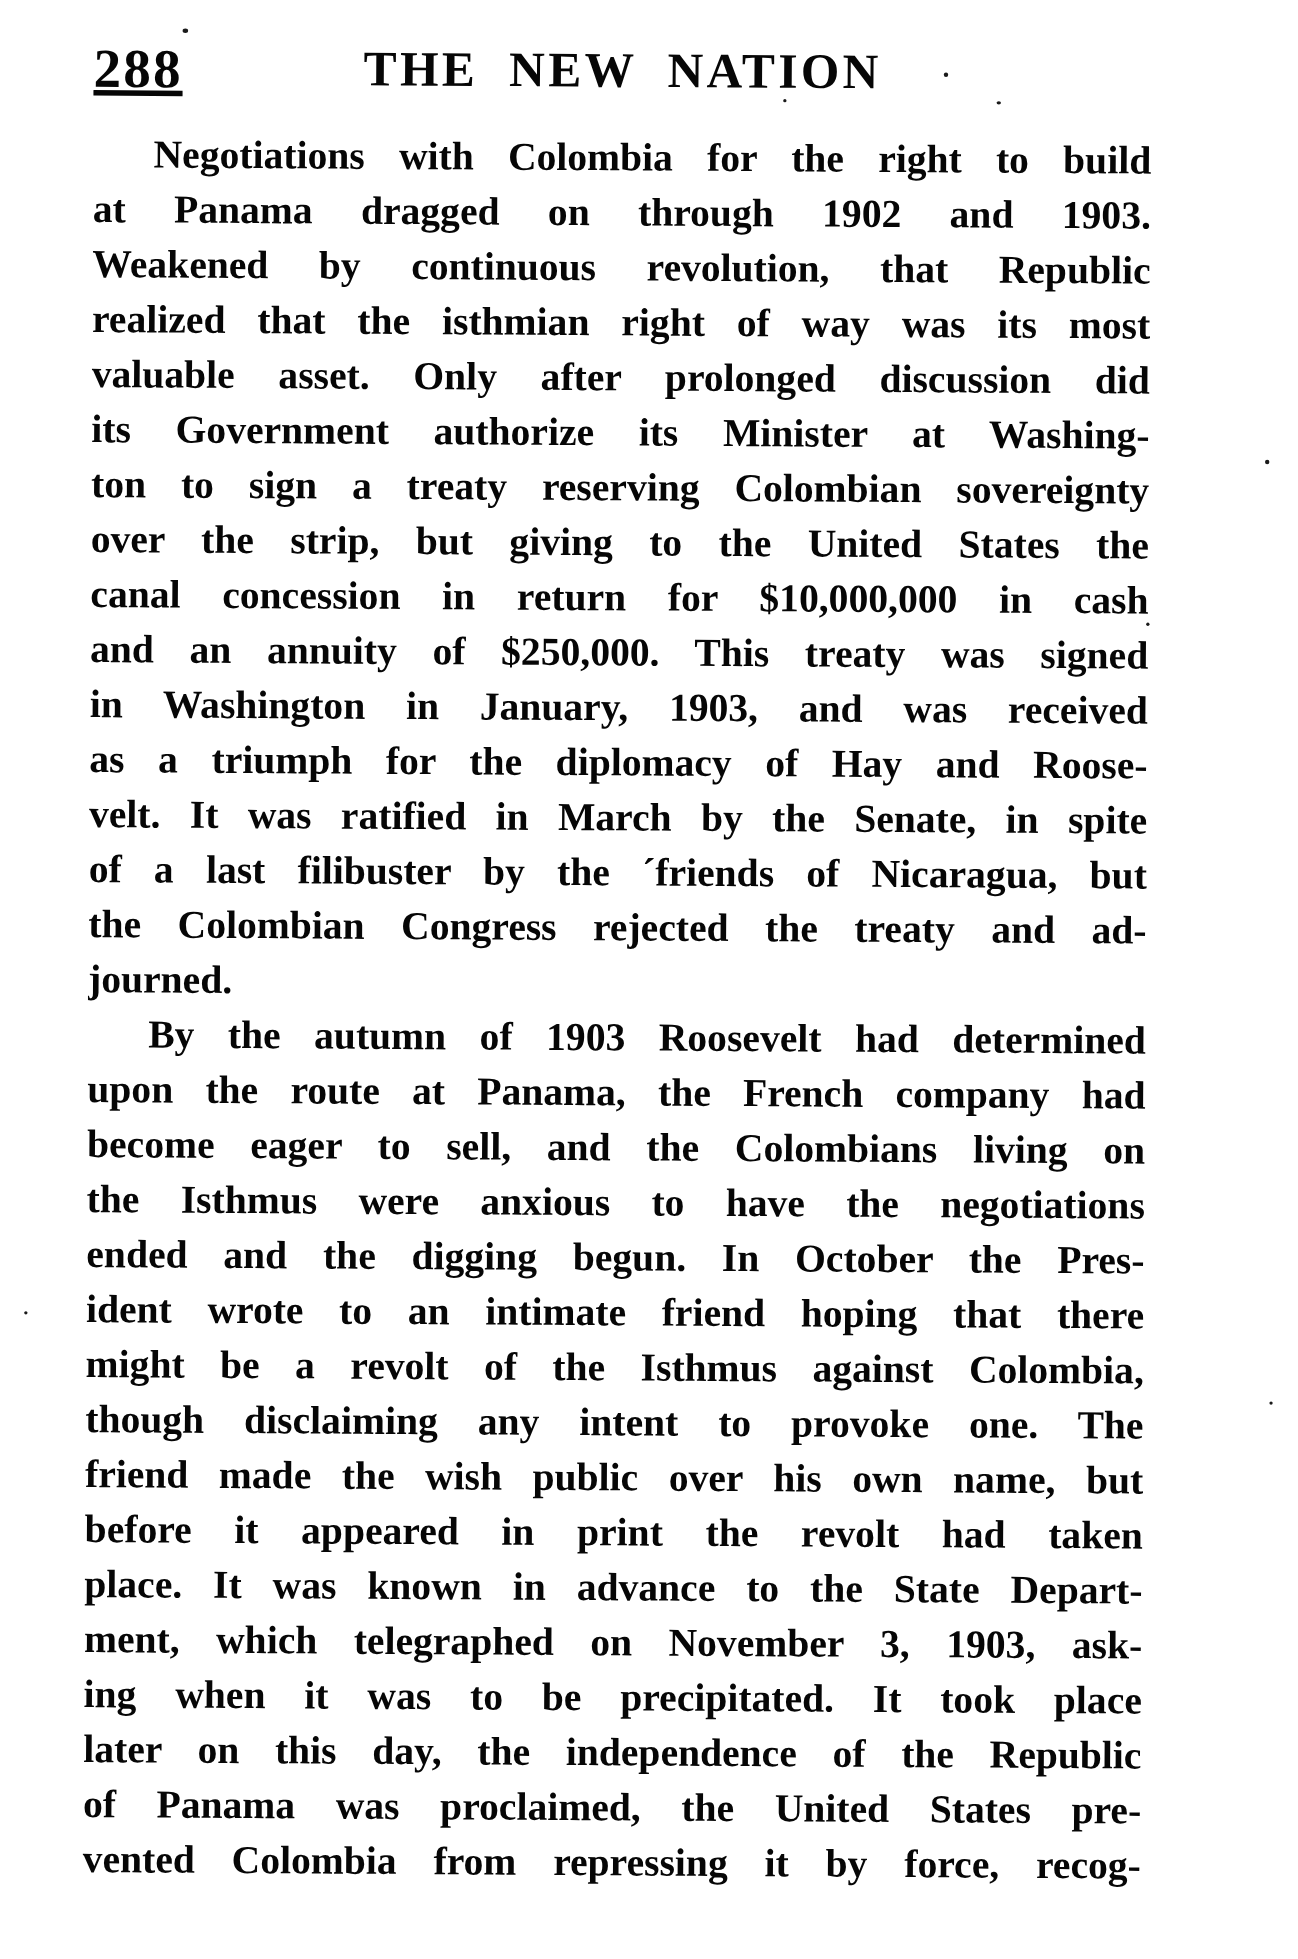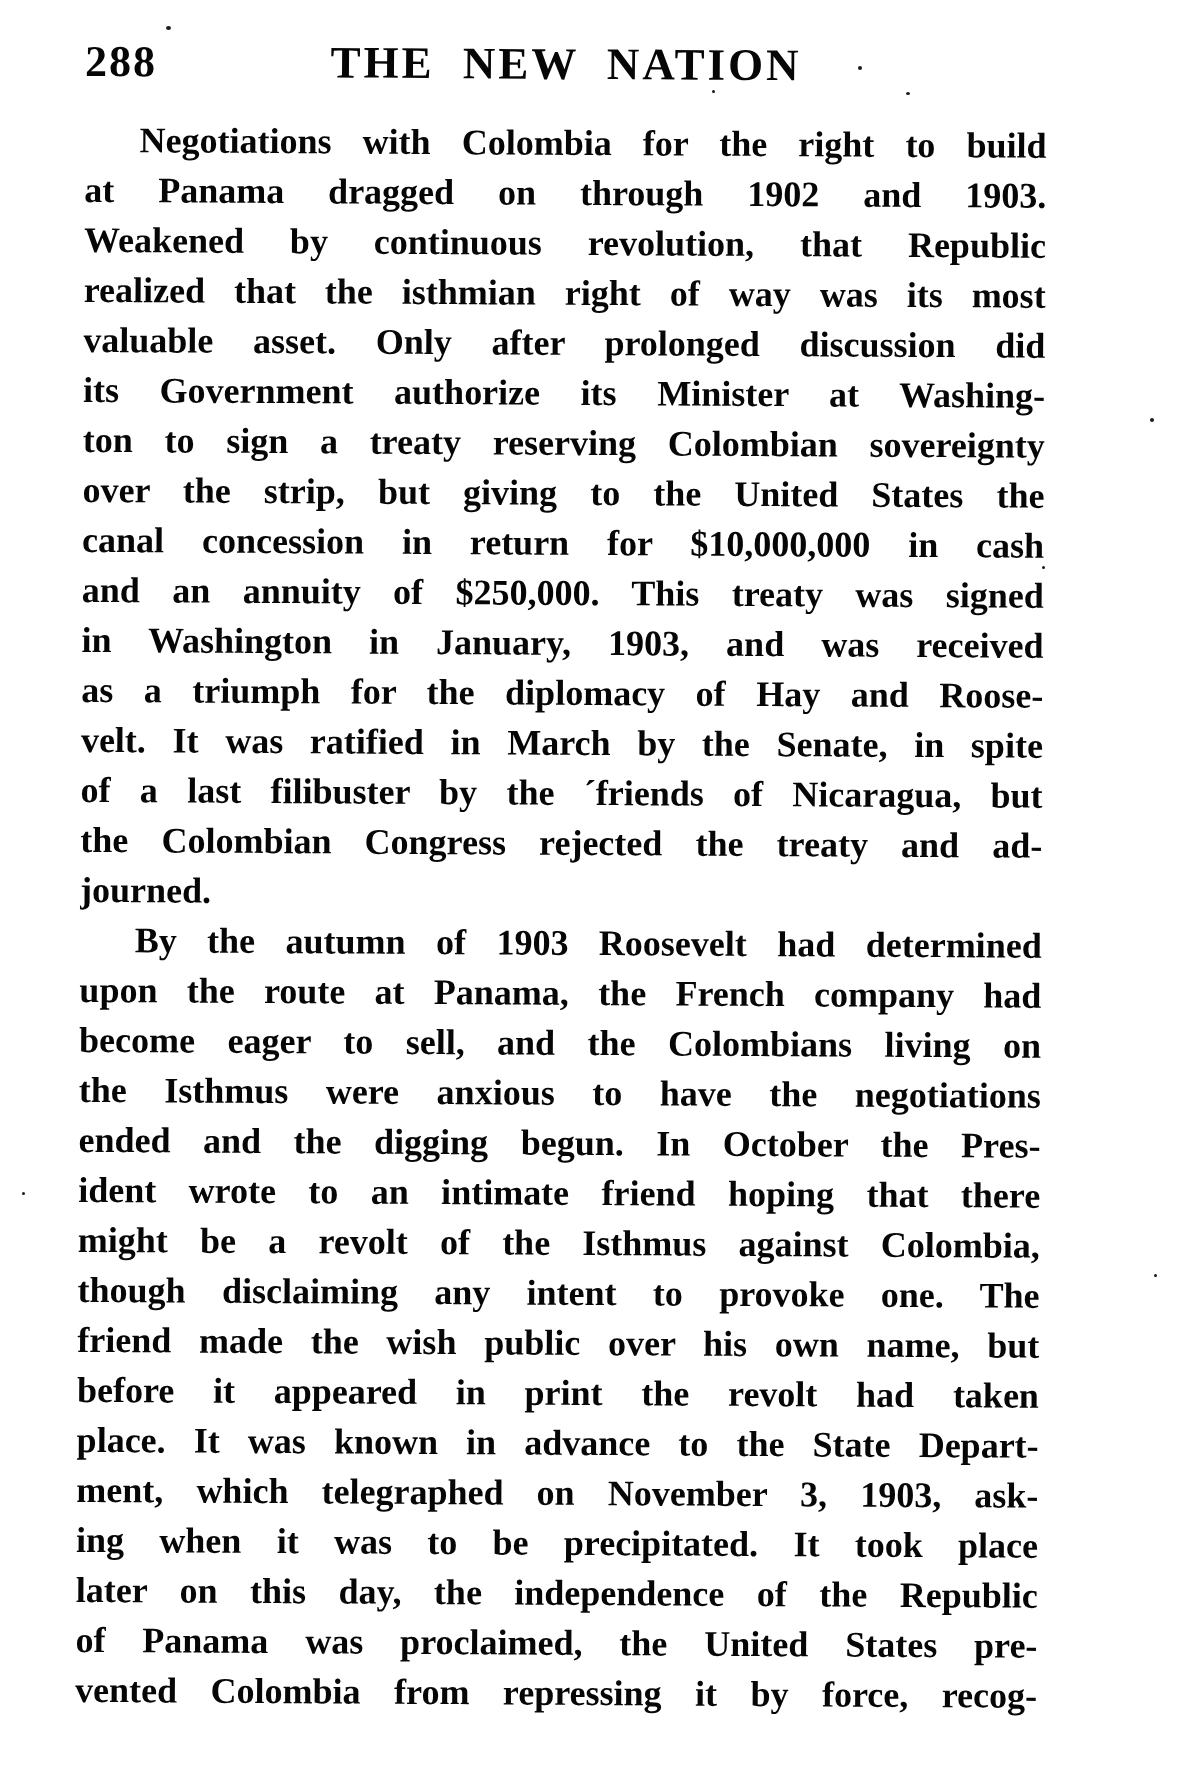--- a/index.html
+++ b/index.html
@@ -29,23 +29,24 @@
     position: absolute;
     left: 85px;
     right: 133px;
     top: 36px;
     height: 58px;
   }
   .page-number {
     position: absolute;
     left: 0;
     top: 4px;
-    font-size: 44px;
+    font-size: 50px;
     line-height: 50px;
     letter-spacing: 2px;
+    text-decoration: underline;
   }
   .running-title {
     display: block;
     text-align: center;
     font-size: 45px;
     line-height: 56px;
     letter-spacing: 3px;
     word-spacing: 14px;
     white-space: nowrap;
   }

